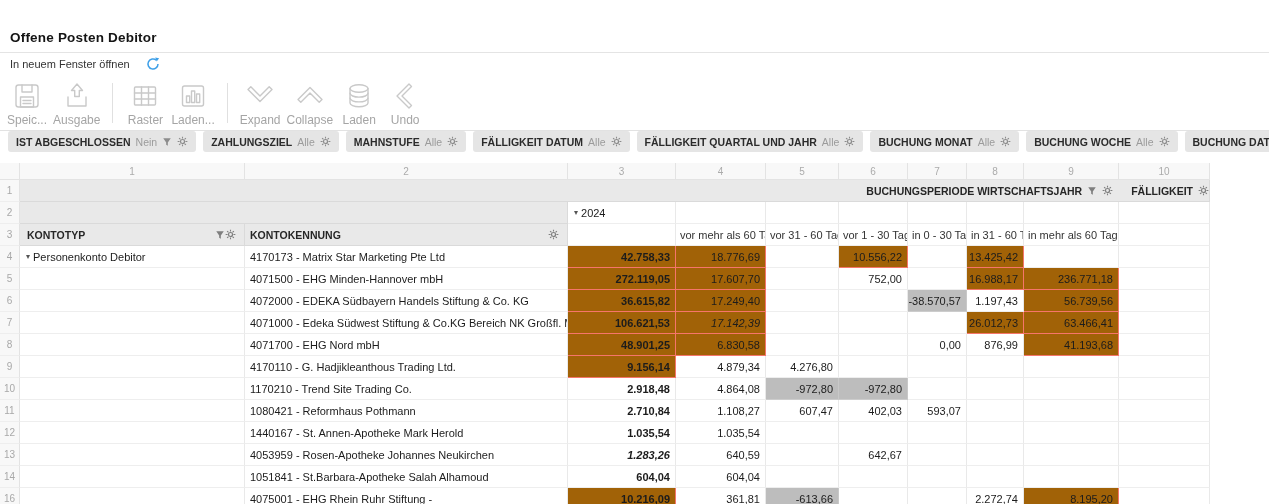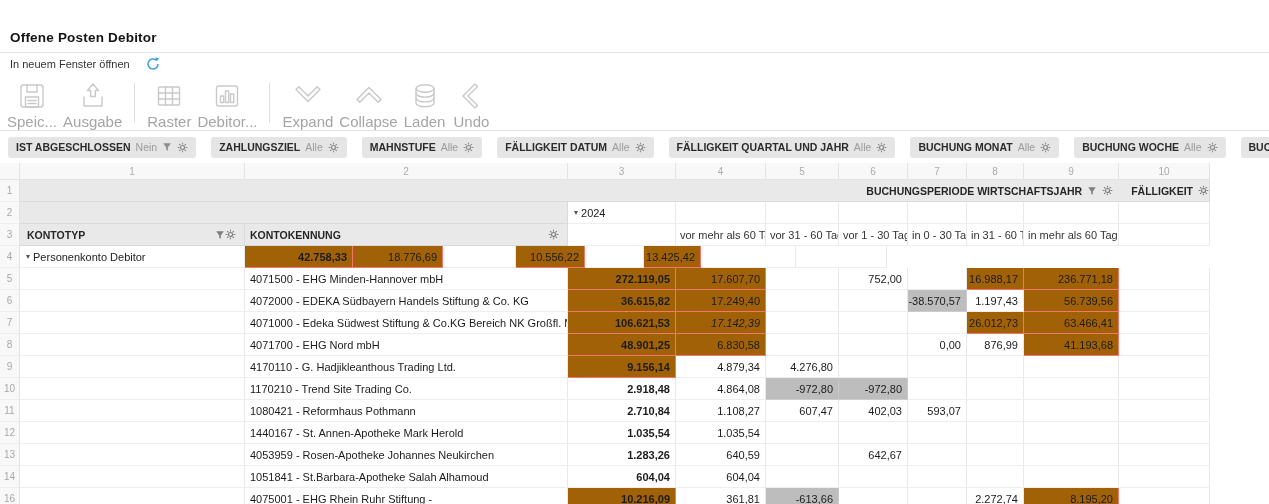--- a/index.html
+++ b/index.html
@@ -8,25 +8,25 @@
   *{box-sizing:border-box;}
 
   
   .title-bar{height:30px;border-bottom:1px solid #e4e4e4;display:flex;align-items:center;padding:0 10px;}
   .title-bar h1{margin:0;font-size:13.5px;font-weight:bold;color:#141414;letter-spacing:.2px;}
   .subbar{height:22px;display:flex;align-items:center;padding:0 10px;}
   .subbar .link{font-size:11px;color:#333;}
   .subbar .refresh{margin-left:16px;display:flex;align-items:center;}
   .toolbar{height:56px;border-bottom:1px solid #e2e2e2;display:flex;align-items:flex-start;padding:3px 4px 0;}
   .tbtn{min-width:46px;display:flex;flex-direction:column;align-items:center;padding:3px 3px 0;cursor:default;}
-  .tlabel{font-size:15px;color:#a5a5a5;margin-top:2px;white-space:nowrap;}
+  .tlabel{font-size:12px;color:#a5a5a5;margin-top:2px;white-space:nowrap;}
   .tsep{width:1px;height:40px;background:#e0e0e0;margin:5px 9px 0;}
 
   
-  .filterbar{height:32px;display:flex;align-items:center;gap:15px;padding:0 8px;overflow:hidden;white-space:nowrap;}
+  .filterbar{height:32px;display:flex;align-items:flex-start;gap:7px;padding:0 8px;overflow:hidden;white-space:nowrap;}
   .chip{flex:none;height:21px;background:#e5e5e5;border-radius:3px;display:flex;align-items:center;padding:0 8px;gap:5px;}
   .chip-label{font-size:10.5px;font-weight:bold;color:#2b2b2b;}
   .chip-value{font-size:10.5px;color:#9b9b9b;}
 
   
   .grid{position:relative;width:1210px;}
   .grow{display:flex;height:22px;}
   .numrow{height:17px;}
   .cell{flex:none;border-right:1px solid #e9e9e9;border-bottom:1px solid #eeeeee;
         display:flex;align-items:center;font-size:11px;color:#1c1c1c;overflow:hidden;white-space:nowrap;background:#fff;}
@@ -95,21 +95,21 @@
       </div>
       <div class="tbtn">
         <span class="iconpad">
           <svg width="30" height="30" viewBox="0 0 30 30">
             <rect x="4.5" y="5" width="21" height="20" rx="2" fill="none" stroke="#c9c9c9" stroke-width="1.4" stroke-linejoin="round" stroke-linecap="round"></rect>
             <rect x="8.5" y="15" width="3.2" height="6.5" fill="none" stroke="#c9c9c9" stroke-width="1.4" stroke-linejoin="round" stroke-linecap="round"></rect>
             <rect x="13.5" y="10" width="3.2" height="11.5" fill="none" stroke="#c9c9c9" stroke-width="1.4" stroke-linejoin="round" stroke-linecap="round"></rect>
             <rect x="18.5" y="13" width="3.2" height="8.5" fill="none" stroke="#c9c9c9" stroke-width="1.4" stroke-linejoin="round" stroke-linecap="round"></rect>
           </svg>
         </span>
-        <span class="tlabel">Debitor...</span>
+        <span class="tlabel">Laden...</span>
       </div>
       <div class="tsep"></div>
       <div class="tbtn">
         <span class="iconpad">
           <svg width="30" height="30" viewBox="0 0 30 30">
             <path d="M3 8.5L15 20.5L27 8.5L24.2 5.7L15 15L5.8 5.7Z" fill="none" stroke="#c9c9c9" stroke-width="1.4" stroke-linejoin="round" stroke-linecap="round"></path>
           </svg>
         </span>
         <span class="tlabel">Expand</span>
       </div>
@@ -321,20 +321,21 @@
           <span>in mehr als 60 Tagen</span>
         </div>
         <div class="cell " style="width: 91px;"></div>
       </div>
       <div class="grow">
         <div class="cell gutter" style="width: 20px;">4</div>
         <div class="cell " style="width: 225px;">
           <span class="tri">▾</span>
           <span>Personenkonto Debitor</span>
         </div>
+        <div class="cell acct" style="width: 323px;">4170173 - Matrix Star Marketing Pte Ltd</div>
         <div class="cell val total red" style="width: 108px;">42.758,33</div>
         <div class="cell val red" style="width: 90px;">18.776,69</div>
         <div class="cell val" style="width: 73px;"></div>
         <div class="cell val red" style="width: 69px;">10.556,22</div>
         <div class="cell val" style="width: 59px;"></div>
         <div class="cell val red" style="width: 57px;">13.425,42</div>
         <div class="cell val" style="width: 95px;"></div>
         <div class="cell " style="width: 91px;"></div>
       </div>
       <div class="grow">
@@ -438,21 +439,21 @@
         <div class="cell val" style="width: 69px;"></div>
         <div class="cell val" style="width: 59px;"></div>
         <div class="cell val" style="width: 57px;"></div>
         <div class="cell val" style="width: 95px;"></div>
         <div class="cell " style="width: 91px;"></div>
       </div>
       <div class="grow">
         <div class="cell gutter" style="width: 20px;">13</div>
         <div class="cell " style="width: 225px;"></div>
         <div class="cell acct" style="width: 323px;">4053959 - Rosen-Apotheke Johannes Neukirchen</div>
-        <div class="cell val total" style="width: 108px;">1.283,26</div>
+        <div class="cell val total" style="width: 108px; font-style: italic;">1.283,26</div>
         <div class="cell val" style="width: 90px;">640,59</div>
         <div class="cell val" style="width: 73px;"></div>
         <div class="cell val" style="width: 69px;">642,67</div>
         <div class="cell val" style="width: 59px;"></div>
         <div class="cell val" style="width: 57px;"></div>
         <div class="cell val" style="width: 95px;"></div>
         <div class="cell " style="width: 91px;"></div>
       </div>
       <div class="grow">
         <div class="cell gutter" style="width: 20px;">14</div>

